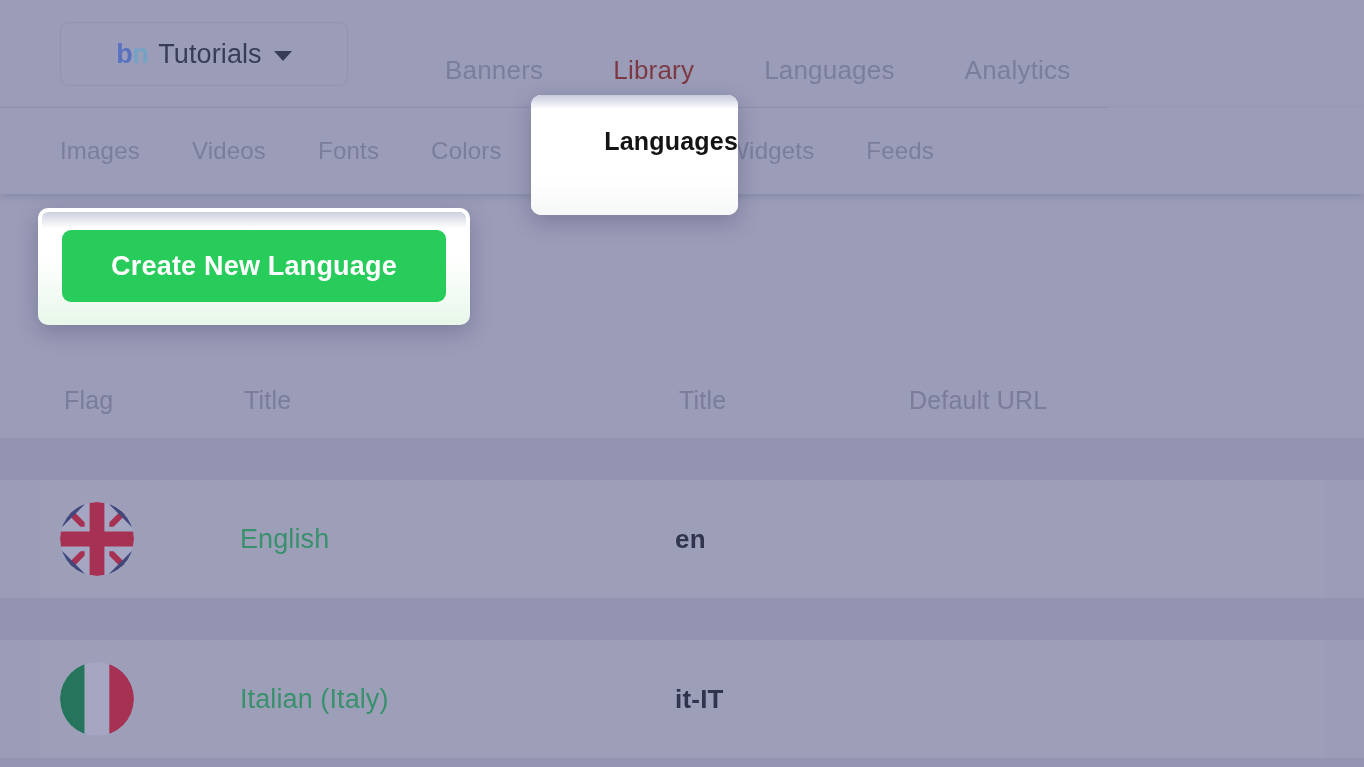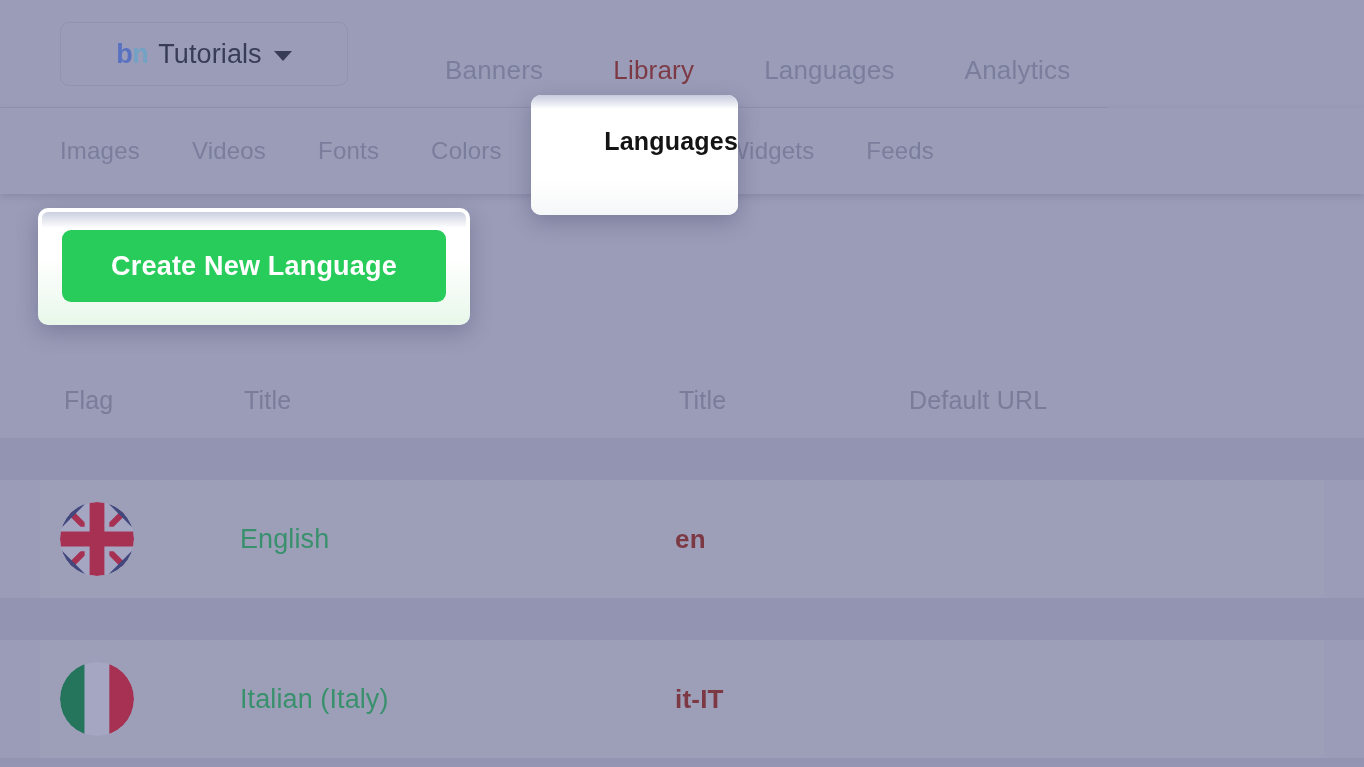--- a/index.html
+++ b/index.html
@@ -152,21 +152,21 @@
   .cell.url   { width: 300px; }
 
   .lang-title {
     font-size: 27px;
     color: #1f9a56;
     cursor: pointer;
     letter-spacing: 0.1px;
   }
   .lang-code {
     font-size: 26px;
-    color: #7f1d1d;
+    color: #0f172a;
     font-weight: bold;
     letter-spacing: 0.2px;
   }
 
   .flag-circle {
     width: 74px; height: 74px;
     border-radius: 50%;
     overflow: hidden;
     display: block;
   }

